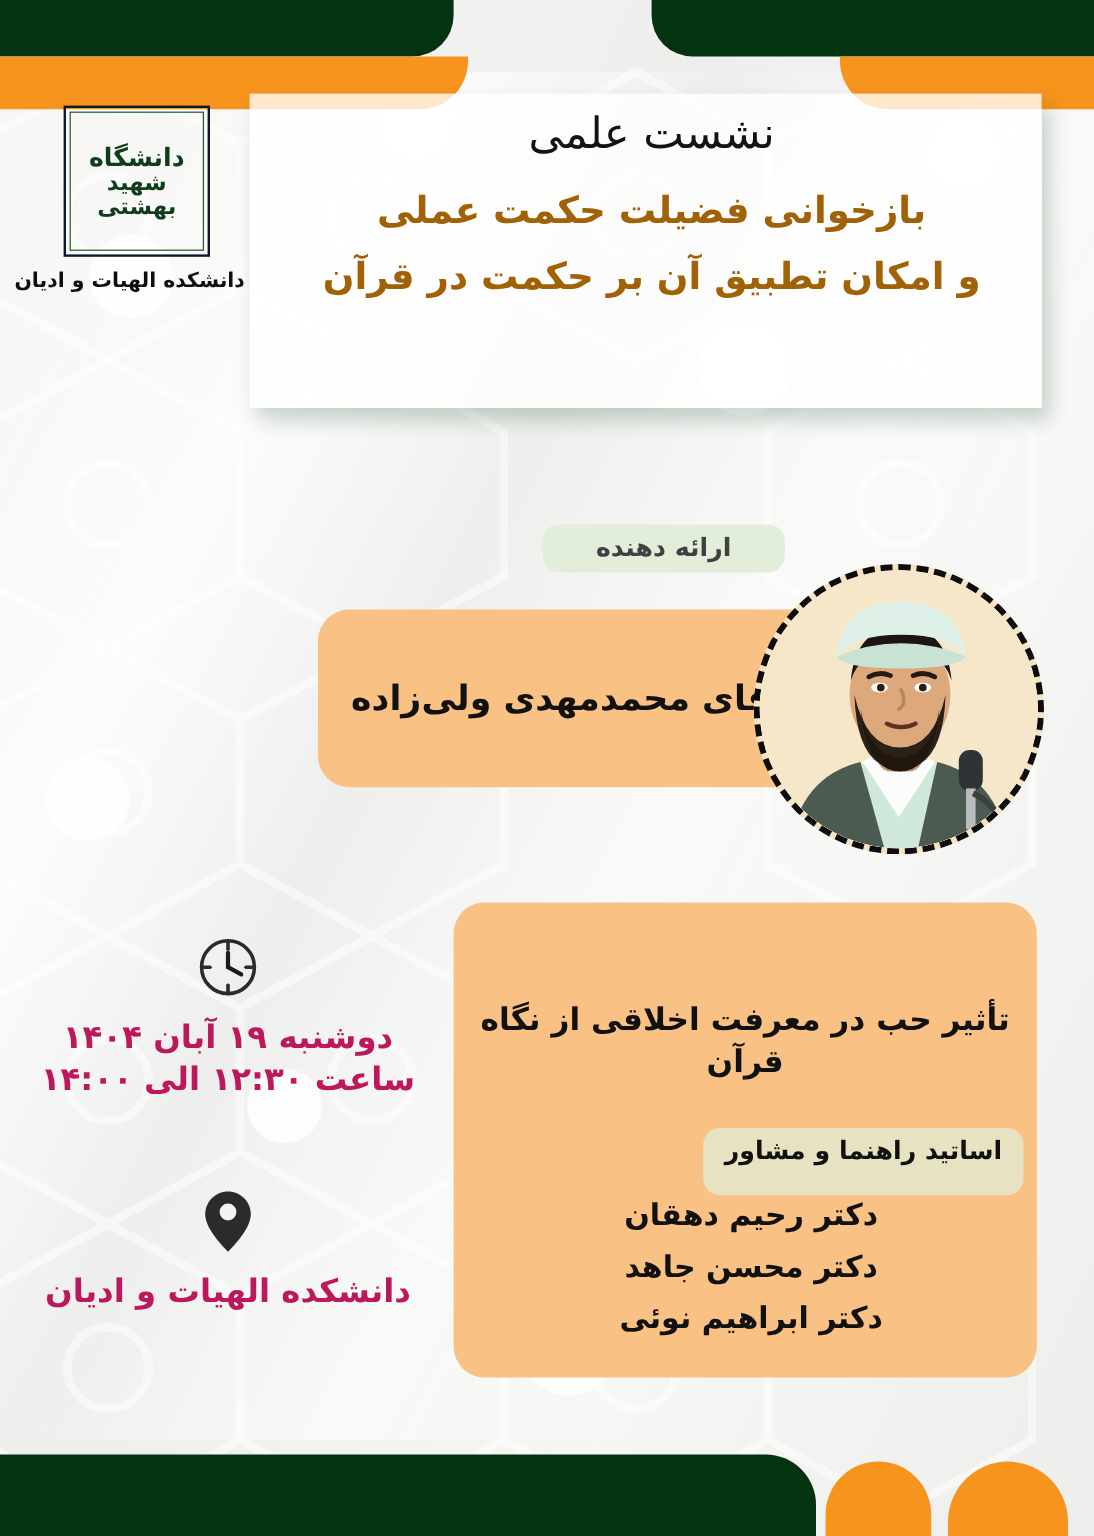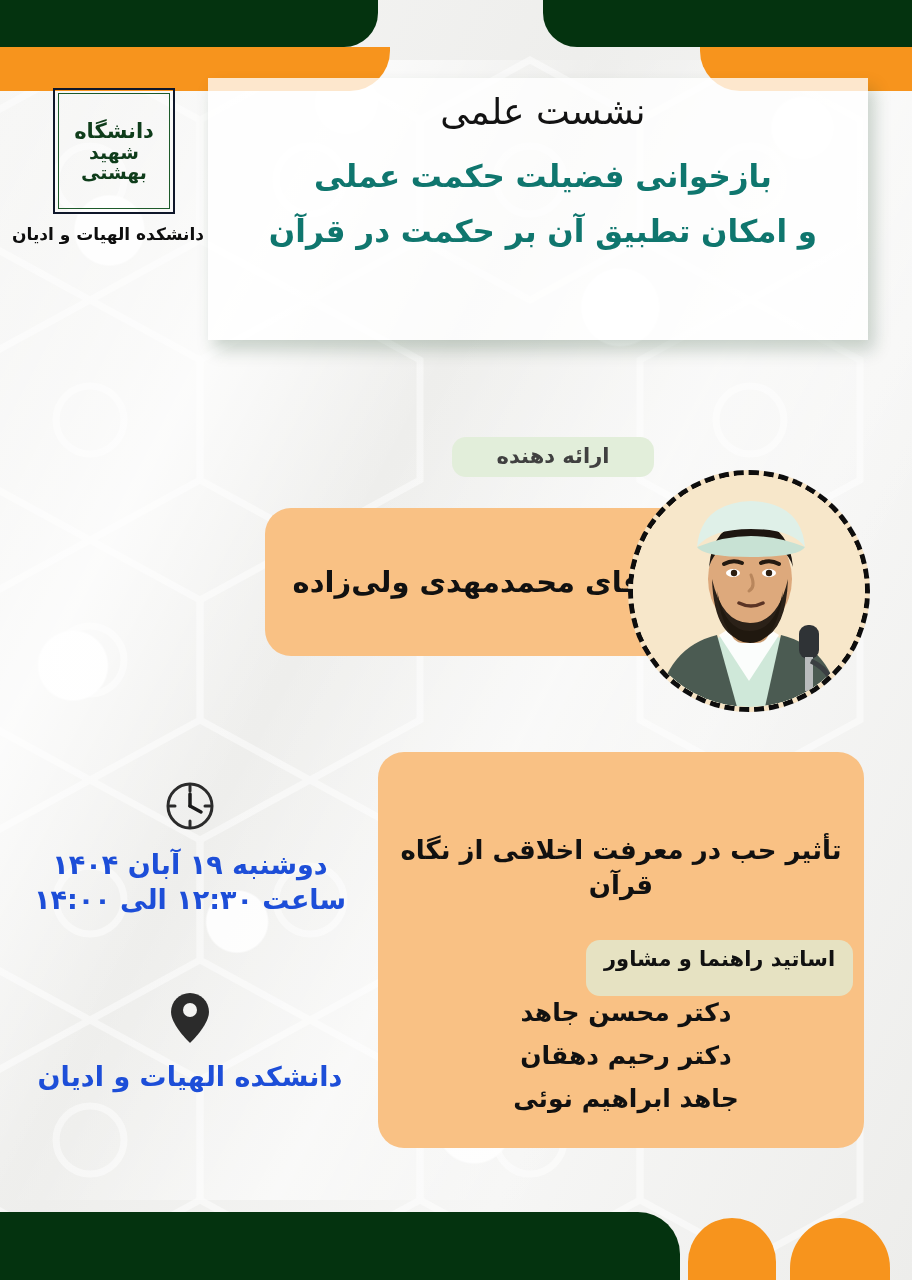--- a/index.html
+++ b/index.html
@@ -127,21 +127,21 @@
     font-size: 36px;
     font-weight: normal;
     color: #131313;
     letter-spacing: -0.5px;
     line-height: 1.1;
     margin: 0 0 24px 0;
   }
   .title-line {
     font-size: 31px;
     font-weight: bold;
-    color: #0f766e;
+    color: #a16207;
     line-height: 1.35;
     margin: 0 0 14px 0;
     letter-spacing: -0.3px;
   }
 
   
   .logo-wrap {
     position: absolute;
     left: 24px; top: 88px;
     width: 180px;
@@ -316,21 +316,21 @@
   .info-icon {
     height: 56px;
     display: flex;
     align-items: center;
     justify-content: center;
     margin-bottom: 14px;
   }
   .info-line {
     font-size: 27px;
     font-weight: bold;
-    color: #1d4ed8;
+    color: #be185d;
     line-height: 1.28;
     letter-spacing: -0.3px;
     white-space: nowrap;
   }
 </style>
 </head>
 <body>
 
 <div id="poster">
 
@@ -439,23 +439,23 @@
           <path d="M178 186 q26 12 26 46" stroke="#3a3f42" stroke-width="5" fill="none"></path>
         </g>
       </svg>
     </div>
   </div>
 
   <div class="seminar-box"></div>
   <div class="seminar-title">تأثیر حب در معرفت اخلاقی از نگاه قرآن</div>
   <div class="advisors-badge">اساتید راهنما و مشاور</div>
   <div class="advisors-list">
+    <div class="advisor">دکتر رحیم دهقان</div>
     <div class="advisor">دکتر محسن جاهد</div>
-    <div class="advisor">دکتر رحیم دهقان</div>
-    <div class="advisor">جاهد ابراهیم نوئی</div>
+    <div class="advisor">دکتر ابراهیم نوئی</div>
   </div>
 
   <div class="when-block">
     <div class="info-icon">
       <svg width="54" height="54" viewBox="0 0 54 54">
         <circle cx="27" cy="27" r="22" fill="none" stroke="#2b2b2b" stroke-width="3"></circle>
         <line x1="27" y1="7" x2="27" y2="12" stroke="#2b2b2b" stroke-width="3" stroke-linecap="round"></line>
         <line x1="27" y1="42" x2="27" y2="47" stroke="#2b2b2b" stroke-width="3" stroke-linecap="round"></line>
         <line x1="7" y1="27" x2="12" y2="27" stroke="#2b2b2b" stroke-width="3" stroke-linecap="round"></line>
         <line x1="42" y1="27" x2="47" y2="27" stroke="#2b2b2b" stroke-width="3" stroke-linecap="round"></line>

